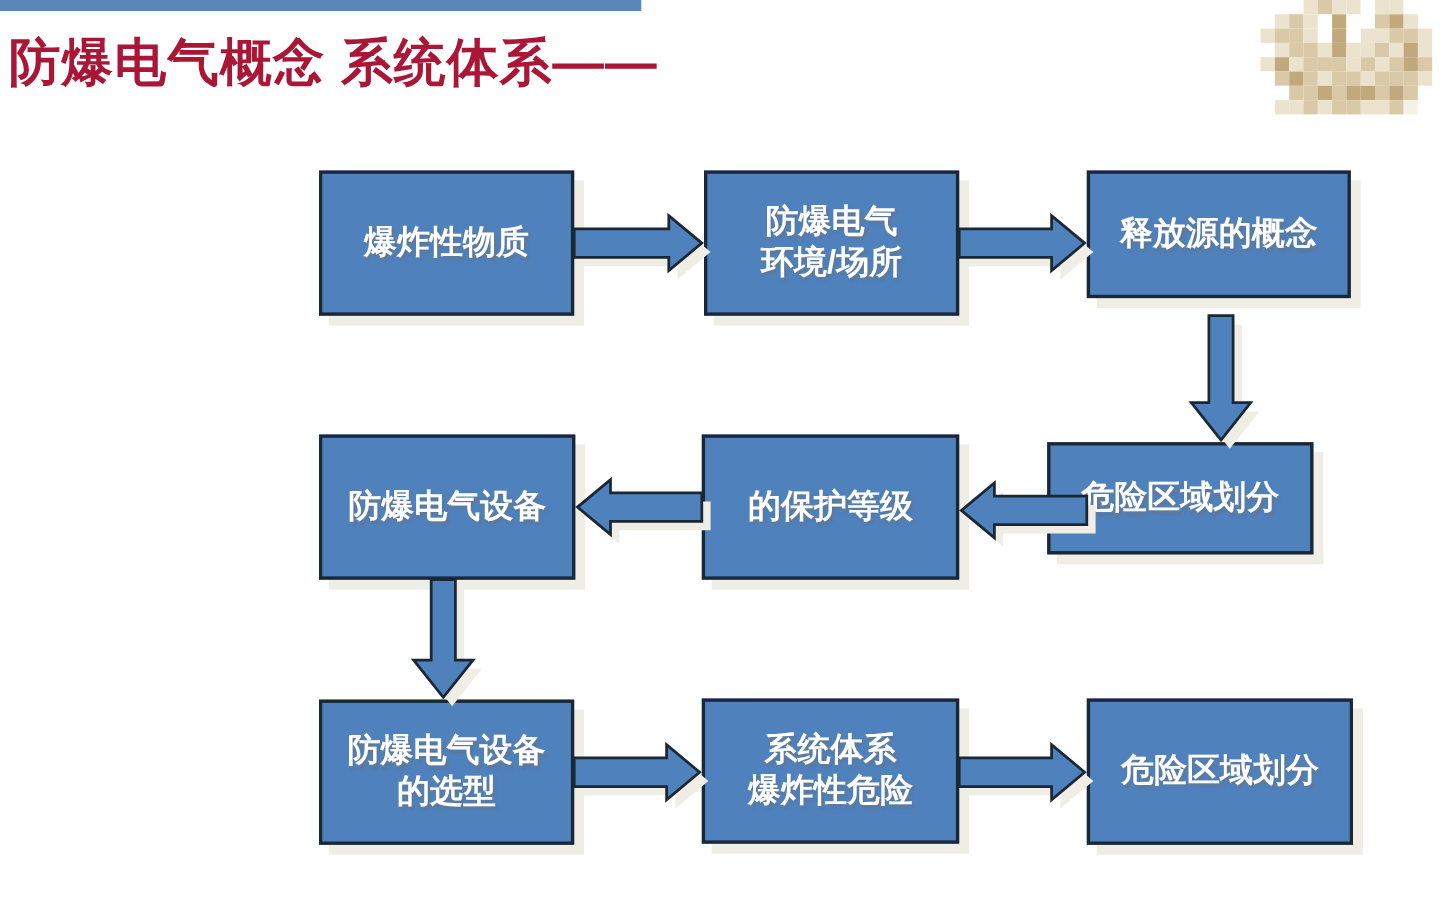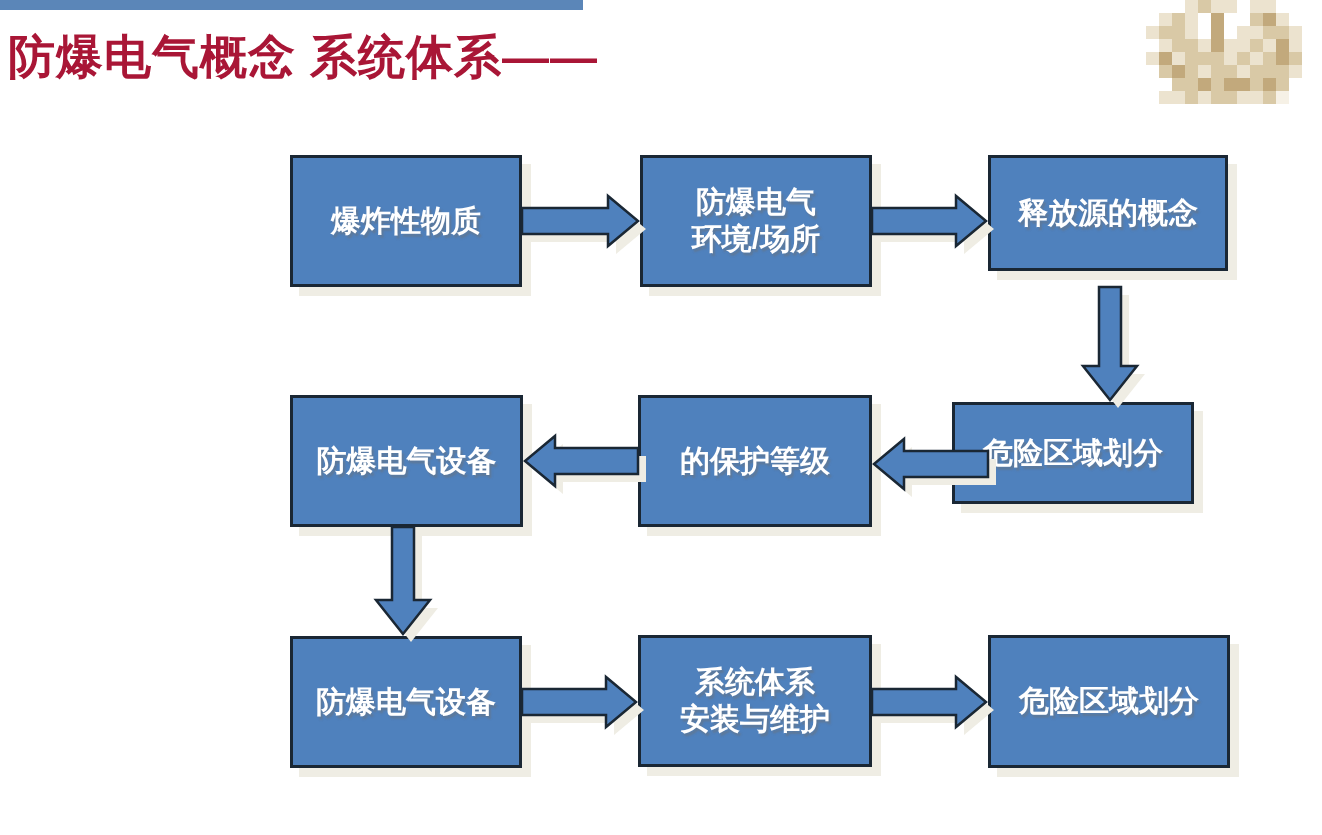--- a/index.html
+++ b/index.html
@@ -155,26 +155,27 @@
     </div>
   <div>
       <div class="flow-box" style="left: 988px; top: 635px; width: 242px; height: 133px;">
         <div>
           <div>危险区域划分</div>
         </div>
       </div>
       <div class="flow-box" style="left: 638px; top: 635px; width: 234px; height: 132px;">
         <div>
           <div>系统体系</div>
-          <div>安装与维护</div>
+          <div>爆炸性危险</div>
         </div>
       </div>
       <div class="flow-box" style="left: 290px; top: 636px; width: 232px; height: 132px;">
         <div>
           <div>防爆电气设备</div>
+          <div>的选型</div>
         </div>
       </div>
       <div class="flow-box" style="left: 290px; top: 395px; width: 233px; height: 132px;">
         <div>
           <div>防爆电气设备</div>
         </div>
       </div>
       <div class="flow-box" style="left: 638px; top: 395px; width: 234px; height: 132px;">
         <div>
           <div>的保护等级</div>

